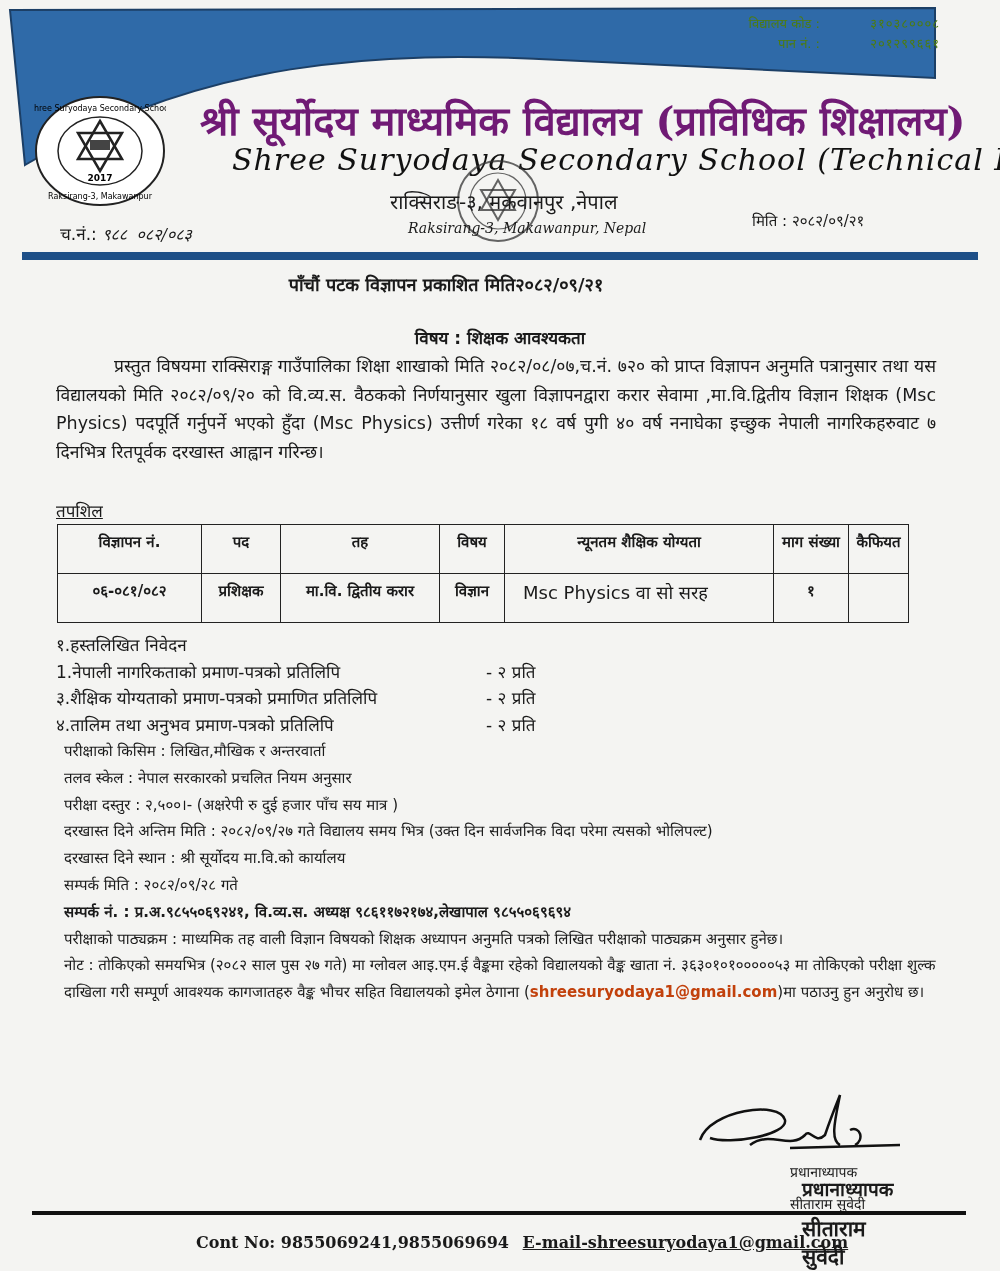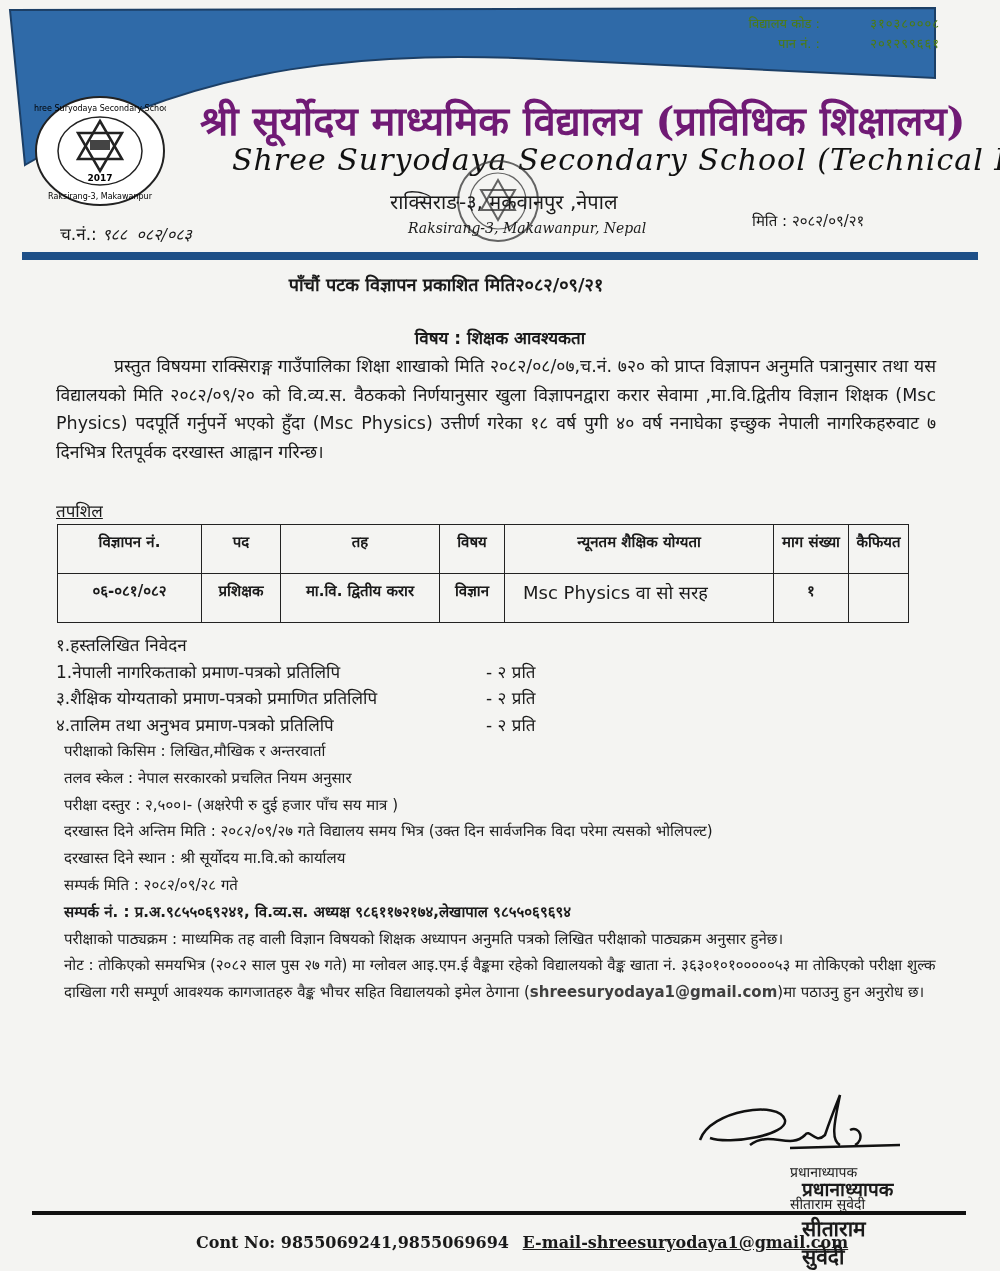--- a/index.html
+++ b/index.html
@@ -28,21 +28,21 @@
   table.vac th, table.vac td { border:1.5px solid #222; text-align:center; vertical-align:top; padding:6px 4px; }
   table.vac th { font-weight:bold; height:36px; }
   table.vac td { height:36px; font-weight:bold; }
   table.vac td.qual { font-size:18px; font-weight:normal; text-align:left; padding-left:18px; }
   .list { position:absolute; left:56px; top:632px; font-size:17px; line-height:26.5px; }
   .list .row { display:flex; white-space:nowrap; }
   .list .row .t { width:430px; }
   .info { position:absolute; left:64px; top:738px; width:880px; font-size:15px; line-height:26.8px; }
   .info .line { white-space:normal; }
   .info .bold { font-weight:bold; }
-  .info a { color:#404040; font-weight:bold; text-decoration:none;text-align:right; }
+  .info a { color:#c2410c; font-weight:bold; text-decoration:none;text-align:right; }
   .sig { position:absolute; left:690px; top:1090px; width:220px; height:150px; }
   .sig .scribble { position:absolute; left:0; top:0; }
   .sig .role1 { position:absolute; left:100px; top:72px; font-size:14px; }
   .sig .role2 { position:absolute; left:112px; top:86px; font-size:19px; font-weight:bold; }
   .sig .name1 { position:absolute; left:100px; top:104px; font-size:14px; }
   .sig .name2 { position:absolute; left:112px; top:124px; font-size:21px; font-weight:bold; }
   .footer-rule { position:absolute; left:32px; top:1211px; width:934px; height:4px; background:#111; }
   .footer { position:absolute; left:196px; top:1233px; font-size:16px; font-weight:bold; font-family:"DejaVu Serif", serif; white-space:nowrap; }
   .footer .mail { text-decoration:underline; margin-left:8px; }
 </style>

